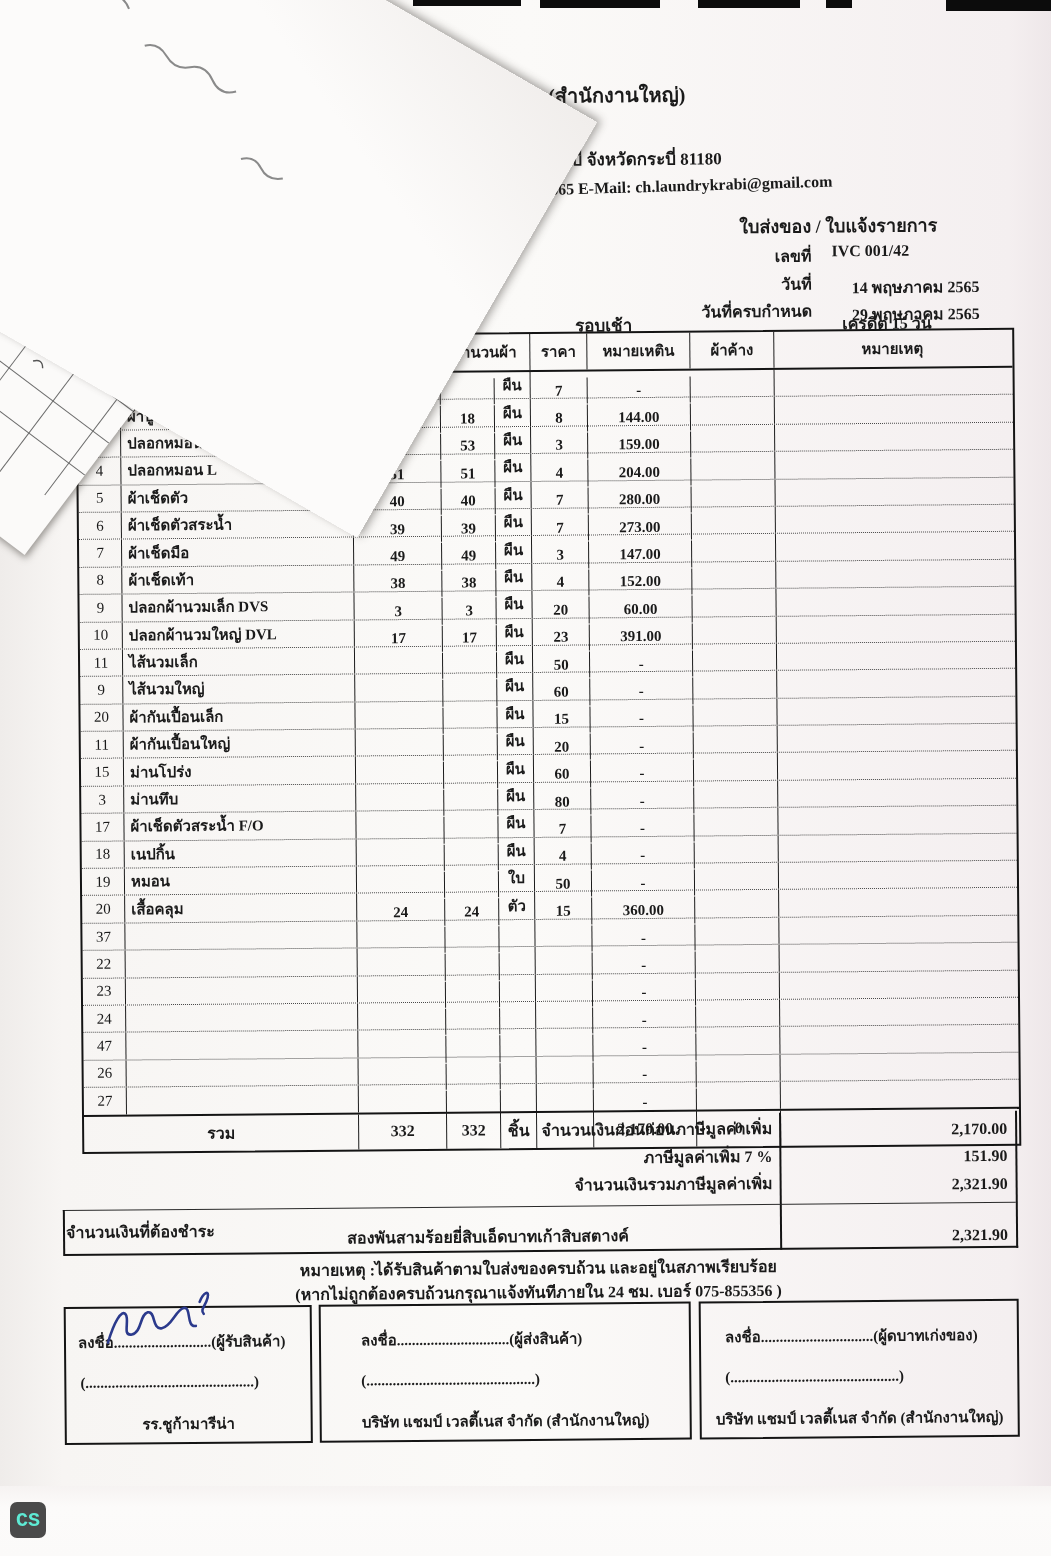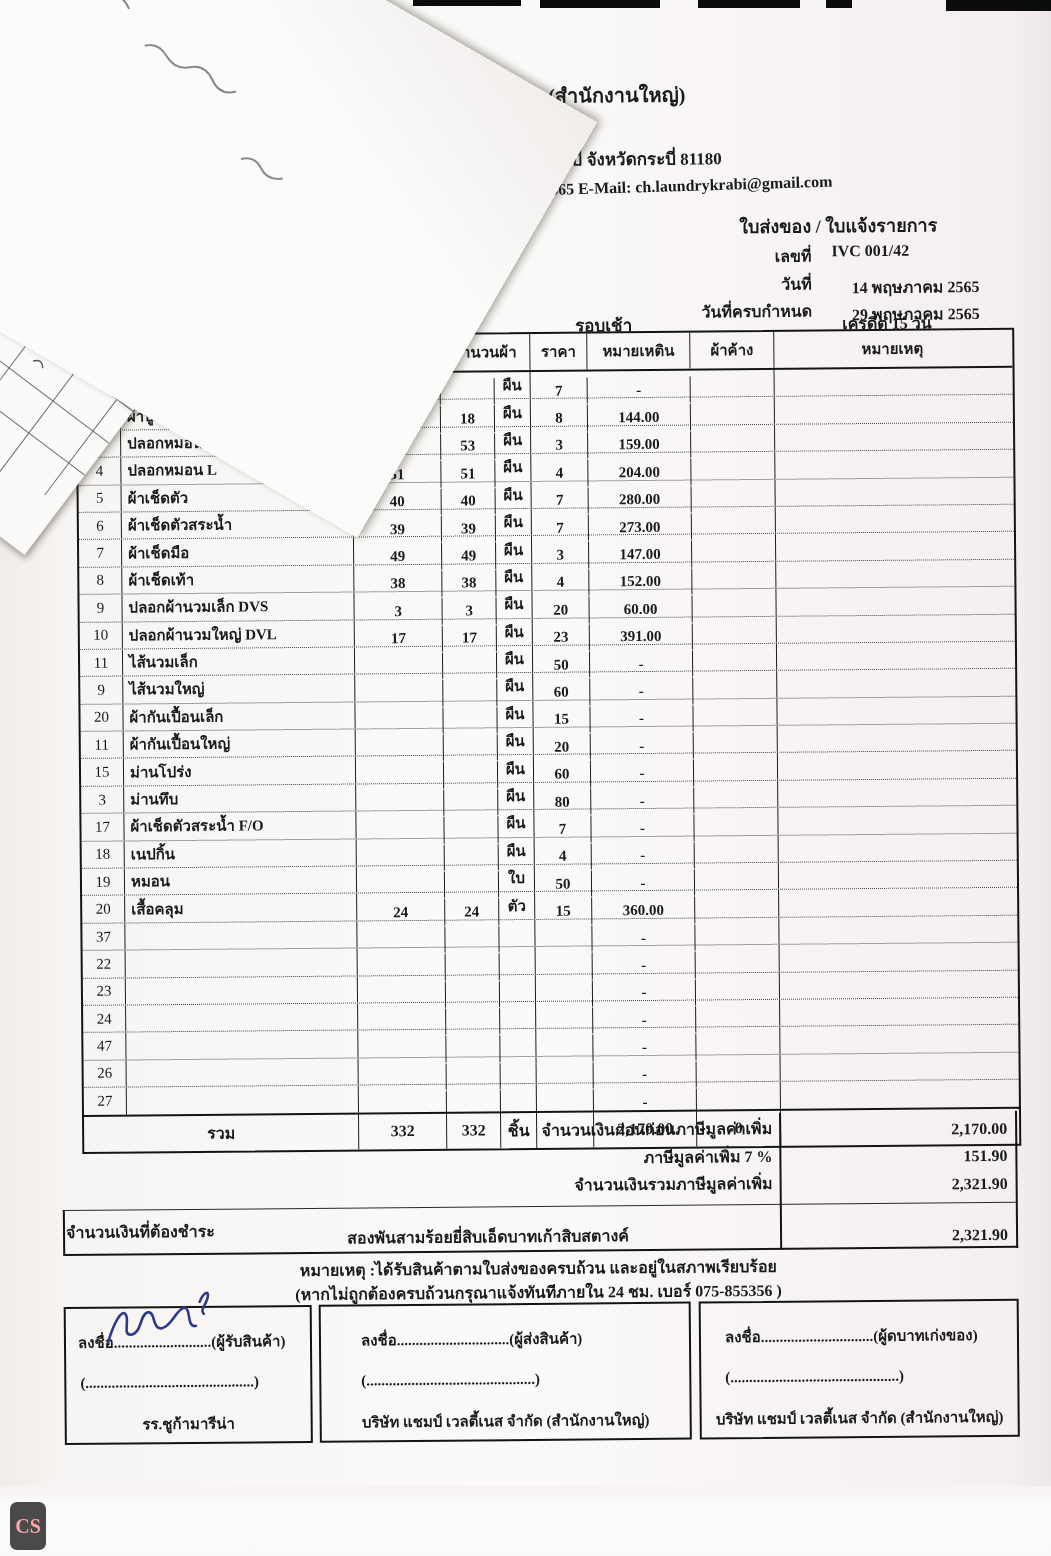--- a/index.html
+++ b/index.html
@@ -54,22 +54,22 @@
   .signame{position:absolute;left:4px;right:4px;top:104px;text-align:center;font-size:15px;}
   
   .paperA{left:-40px;top:-150px;width:480px;height:640px;background:linear-gradient(115deg,#fcfbfa 70%,#f0edeb 100%);
           transform:rotate(-60deg);transform-origin:50% 50%;box-shadow:3px 3px 8px rgba(60,55,50,.45);z-index:6;}
   .paperB{left:-95px;top:255px;width:220px;height:260px;background:#fbfaf9;transform:rotate(37deg);
           box-shadow:3px 2px 7px rgba(60,55,50,.5);z-index:5;overflow:hidden;}
   .paperB .grid{position:absolute;inset:0;}
   .topmark{background:#0c0c0c;z-index:7;}
   
   .cs-footer{left:0;right:0;top:1486px;height:70px;background:linear-gradient(180deg,#f6f3f2 0%,#fcfbfa 30%,#fbfaf9 100%);z-index:8;}
-  .cs-badge{position:absolute;left:10px;top:16px;width:36px;height:48px;background:#4a4a4a;border-radius:7px;
-            color:#fca5a5;font-family:Liberation Serif, serif;font-weight:bold;font-size:20px;
+  .cs-badge{position:absolute;left:10px;top:16px;width:36px;height:36px;background:#4a4a4a;border-radius:7px;
+            color:#5eead4;font-family:Liberation Mono, monospace;font-weight:bold;font-size:20px;
             display:flex;align-items:center;justify-content:center;}
   .cs-text{position:absolute;left:58px;top:18px;font-family:"Liberation Sans",sans-serif;font-size:27px;color:#a8a6a4;}
   .squiggle{stroke:#8a8a8a;fill:none;stroke-width:2;}
   .sig-ink{stroke:#2b3a8c;fill:none;stroke-width:2.6;stroke-linecap:round;}
 </style>
 </head>
 <body>
 
 <div class="abs topmark" style="left:413px;top:0;width:108px;height:6px;"></div>
 <div class="abs topmark" style="left:540px;top:0;width:120px;height:8px;"></div>

